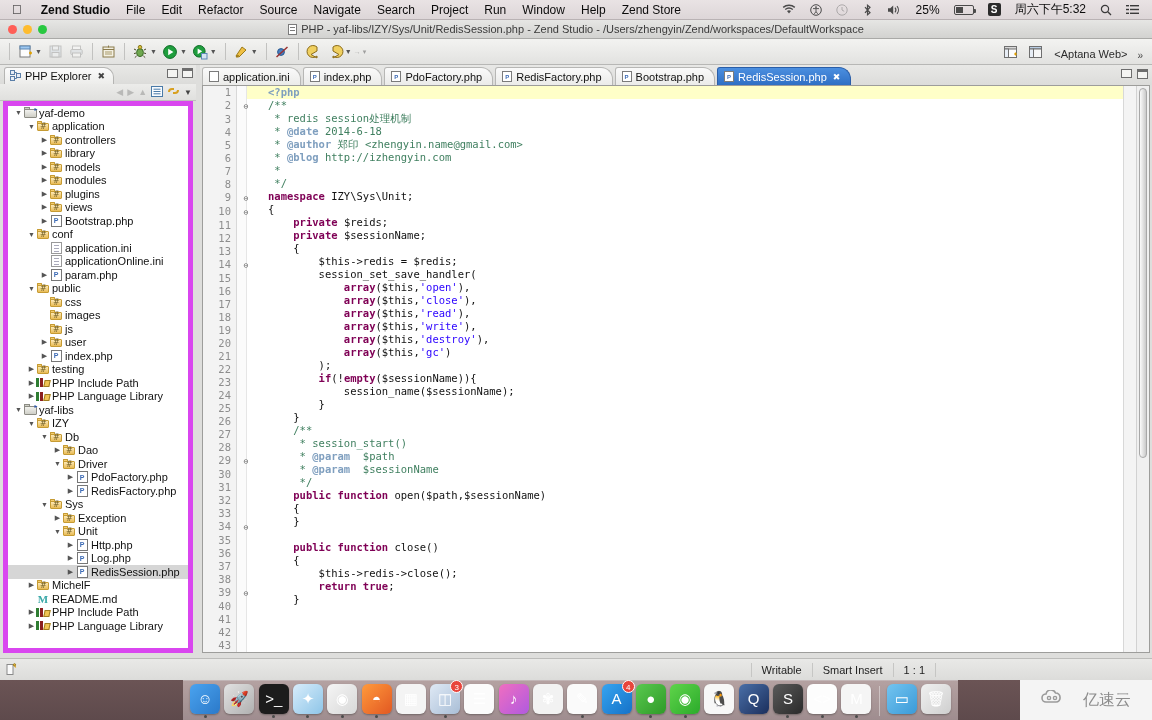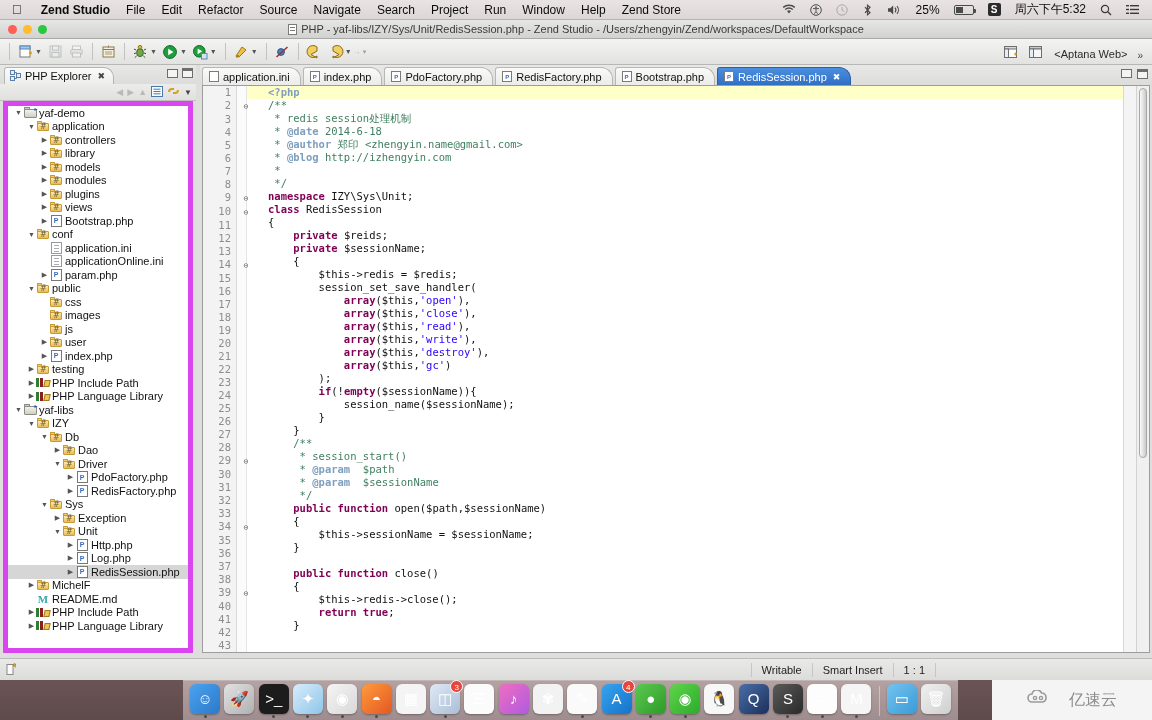--- a/index.html
+++ b/index.html
@@ -256,21 +256,21 @@
      width: 3px; height: 3px; border-radius: 50%; background: #4a4a4a; }
   .dockbadge {
     position: absolute; right: -2px; top: -2px; min-width: 13px; height: 13px;
     background: #e8453c; color: #fff; border-radius: 7px; font-size: 8px; line-height: 13px;
     text-align: center; border: 1px solid #fff; padding: 0 2px;
     font-family: "Liberation Sans", sans-serif;
   }
   .dock-sep { width: 1px; height: 30px; background: rgba(255,255,255,0.4); margin: 0 4px; }
 
   .watermark {
-    position: absolute; right: 0; bottom: 0; width: 160px; height: 40px;
+    position: absolute; right: 0; bottom: 0; width: 132px; height: 40px;
     background: #f4f4f4; display: flex; align-items: center; justify-content: center;
     gap: 18px; color: #8c8c8c; font-size: 16px;
   }
   .wm-cloud { font-size: 17px; color: #9a9a9a; }
 </style>
 </head>
 <body>
 
 <div id="root">
 
@@ -1024,21 +1024,20 @@
           <div class="codecol lines" id="codecol">
               <div class="cline hl"><span class="ct">&lt;?php</span></div>
               <div class="cline"><span class="cm">/**</span></div>
               <div class="cline"><span class="cm"> * redis session处理机制</span></div>
               <div class="cline"><span class="cm"> * </span><span class="ct">@date</span><span class="cm"> 2014-6-18</span></div>
               <div class="cline"><span class="cm"> * </span><span class="ct">@author</span><span class="cm"> 郑印 &lt;zhengyin.name@gmail.com&gt;</span></div>
               <div class="cline"><span class="cm"> * </span><span class="ct">@blog</span><span class="cm"> http://izhengyin.com</span></div>
               <div class="cline"><span class="cm"> * </span></div>
               <div class="cline"><span class="cm"> */</span></div>
               <div class="cline"><span class="k">namespace</span><span class="vr"> IZY\Sys\Unit;</span></div>
-              <div class="cline"><span class="k">class</span><span class="vr"> RedisSession</span></div>
               <div class="cline"><span class="vr">{</span></div>
               <div class="cline"><span class="vr">    </span><span class="k">private</span><span class="vr"> $reids;</span></div>
               <div class="cline"><span class="vr">    </span><span class="k">private</span><span class="vr"> $sessionName;</span></div>
               <div class="cline"><span class="vr">    {</span></div>
               <div class="cline"><span class="vr">        $this-&gt;redis = $redis;</span></div>
               <div class="cline"><span class="vr">        session_set_save_handler(</span></div>
               <div class="cline"><span class="vr">            </span><span class="k">array</span><span class="vr">($this,</span><span class="st">'open'</span><span class="vr">),</span></div>
               <div class="cline"><span class="vr">            </span><span class="k">array</span><span class="vr">($this,</span><span class="st">'close'</span><span class="vr">),</span></div>
               <div class="cline"><span class="vr">            </span><span class="k">array</span><span class="vr">($this,</span><span class="st">'read'</span><span class="vr">),</span></div>
               <div class="cline"><span class="vr">            </span><span class="k">array</span><span class="vr">($this,</span><span class="st">'write'</span><span class="vr">),</span></div>
@@ -1049,21 +1048,20 @@
               <div class="cline"><span class="vr">            session_name($sessionName);</span></div>
               <div class="cline"><span class="vr">        }</span></div>
               <div class="cline"><span class="vr">    }</span></div>
               <div class="cline"><span class="cm">    /**</span></div>
               <div class="cline"><span class="cm">     * session_start()</span></div>
               <div class="cline"><span class="cm">     * </span><span class="ct">@param</span><span class="cm">  $path</span></div>
               <div class="cline"><span class="cm">     * </span><span class="ct">@param</span><span class="cm">  $sessionName</span></div>
               <div class="cline"><span class="cm">     */</span></div>
               <div class="cline"><span class="vr">    </span><span class="k">public function</span><span class="vr"> open($path,$sessionName)</span></div>
               <div class="cline"><span class="vr">    {</span></div>
-              <div class="cline"><span class="vr">        $this-&gt;sessionName = $sessionName;</span></div>
               <div class="cline"><span class="vr">    }</span></div>
               <div class="cline">&nbsp;</div>
               <div class="cline"><span class="vr">    </span><span class="k">public function</span><span class="vr"> close()</span></div>
               <div class="cline"><span class="vr">    {</span></div>
               <div class="cline"><span class="vr">        $this-&gt;redis-&gt;close();</span></div>
               <div class="cline"><span class="vr">        </span><span class="k">return true</span><span class="vr">;</span></div>
               <div class="cline"><span class="vr">    }</span></div>
               <div class="cline">&nbsp;</div>
             </div>
           <div class="annocol"></div>

